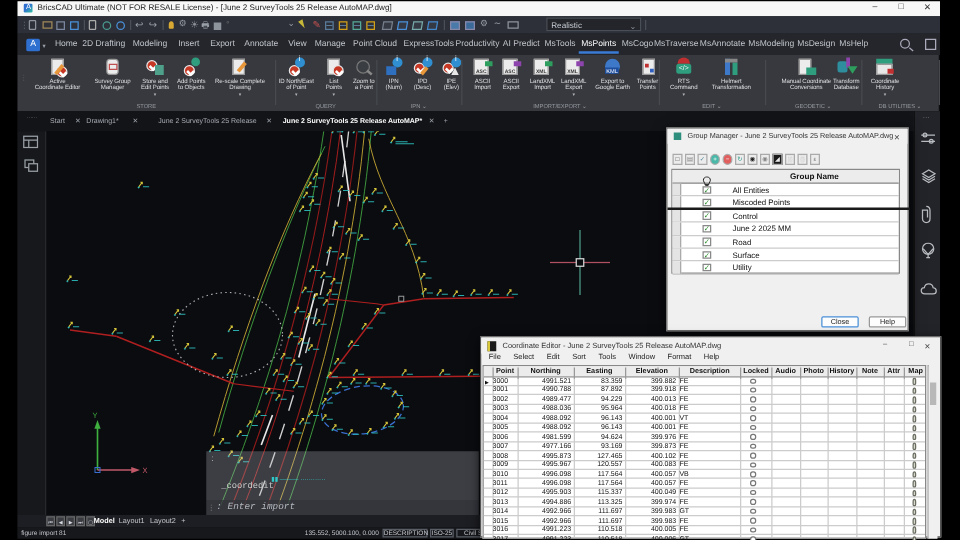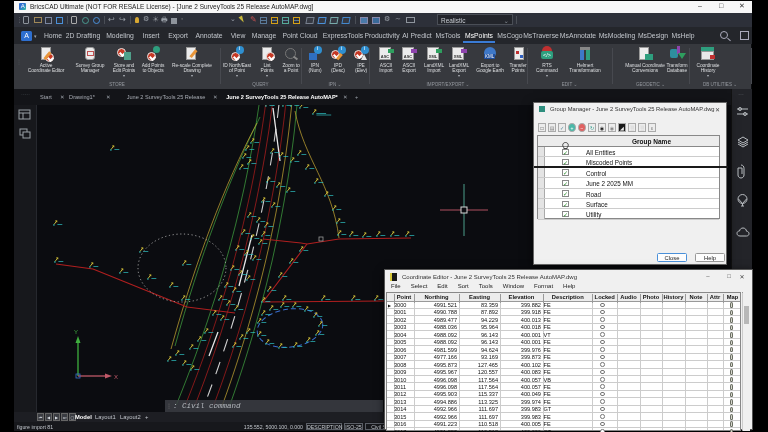--- a/index.html
+++ b/index.html
@@ -934,21 +934,26 @@
           <path d="M-1.0,1.5 L1.8,-2.2 M0.3,-2.2 L1.8,-2.2 L1.8,-0.7" stroke="#d4c23a" stroke-width="0.9" fill="none"></path>
           <path d="M-1.9,2.0 L-0.3,2.0 M-1.1,1.2 L-1.1,2.8" stroke="#2fc8c8" stroke-width="0.6" fill="none"></path>
           <rect x="2.4" y="1.0" width="4.9" height="0.8" fill="#2fc8c8" opacity="0.85"></rect>
         </g>
         <g transform="translate(18.0,118.0)">
           <path d="M-1.0,1.5 L1.8,-2.2 M0.3,-2.2 L1.8,-2.2 L1.8,-0.7" stroke="#d4c23a" stroke-width="0.9" fill="none"></path>
           <path d="M-1.9,2.0 L-0.3,2.0 M-1.1,1.2 L-1.1,2.8" stroke="#2fc8c8" stroke-width="0.6" fill="none"></path>
           <rect x="2.4" y="1.0" width="4.9" height="0.8" fill="#2fc8c8" opacity="0.85"></rect>
         </g>
       </svg>
-<div class="cmdline"><span class="cmdhandle">⋮</span><span style="font-style:italic">: Civil command</span></div>
+<div class="cmdhist">
+  <div style="position:absolute;left:4px;top:3px;color:#b8b8b8">:</div>
+  <div style="position:absolute;left:12px;top:24px;color:#cccccc;font-family:'Liberation Mono',monospace;font-size:7px">_coordedit</div>
+  <div style="position:absolute;left:52px;top:19px;color:#2fc8c8;font-size:5px">▮▮ ——— ············</div>
+</div>
+<div class="cmdline"><span class="cmdhandle">⋮</span><span style="font-style:italic">: Enter import</span></div>
 </div>
   <div id="rpanel">
 <div class="rph">…</div>
 <div class="rpi" style="top:15px"><svg width="13" height="13" viewBox="0 0 13 13">
           <g stroke="#b8bcc0" fill="none" stroke-width="1">
             <line x1="1" y1="4" x2="12" y2="4"></line>
             <circle cx="4" cy="4" r="1.5"></circle>
             <line x1="1" y1="9" x2="12" y2="9"></line>
             <circle cx="9" cy="9" r="1.5"></circle>
           </g>

